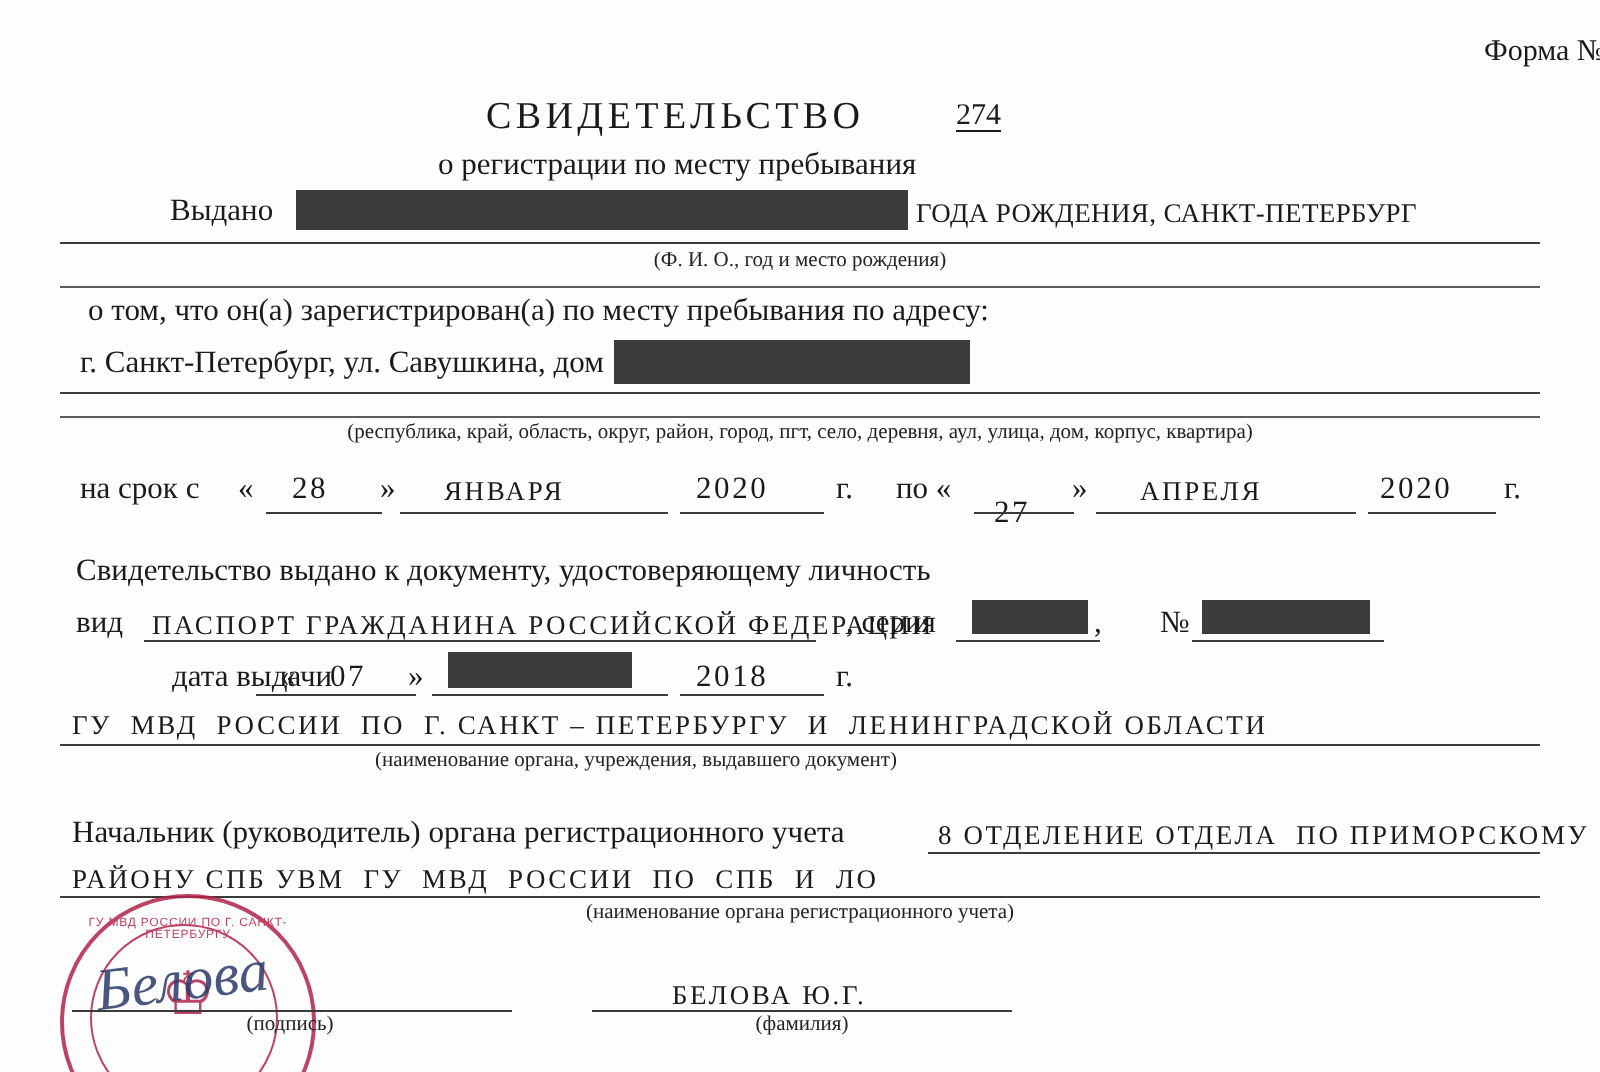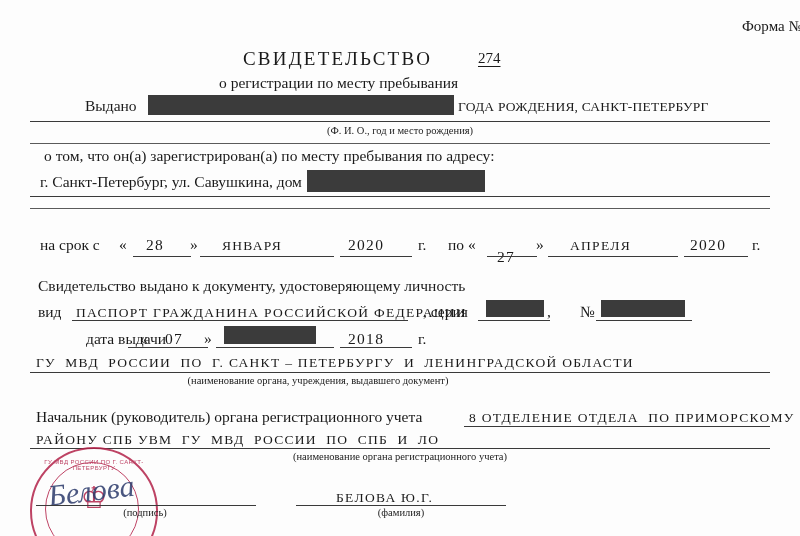--- a/index.html
+++ b/index.html
@@ -151,20 +151,21 @@
   <div class="rule" style="left:30px; top:121px; width:740px;"></div>
   <div class="abs caption" style="top:125px; left:0; width:800px;">(Ф. И. О., год и место рождения)</div>
 
   <div class="rule-light" style="left:30px; top:143px; width:740px;"></div>
   <div class="abs txt t15" style="top:173px; left:40px;">г. Санкт-Петербург, ул. Савушкина, дом</div>
 
   <div class="abs txt t15" style="top:147px; left:44px;">о том, что он(а) зарегистрирован(а) по месту пребывания по адресу:</div>
   <div class="redact" style="left:307px; top:170px; width:178px; height:22px;"></div>
   <div class="rule" style="left:30px; top:196px; width:740px;"></div>
   <div class="rule-light" style="left:30px; top:208px; width:740px;"></div>
+  <div class="abs caption" style="top:211px; left:0; width:800px;">(республика, край, область, округ, район, город, пгт, село, деревня, аул, улица, дом, корпус, квартира)</div>
 
   <div class="abs txt t15" style="top:236px; left:40px;">на срок с</div>
   <div class="abs txt t15" style="top:236px; left:119px;">«</div>
   <div class="abs txt t15 spaced" style="top:236px; left:146px;">28</div>
   <div class="abs txt t15" style="top:236px; left:190px;">»</div>
   <div class="abs txt t13 spaced" style="top:238px; left:222px;">ЯНВАРЯ</div>
   <div class="abs txt t15 spaced" style="top:236px; left:348px;">2020</div>
   <div class="abs txt t15" style="top:236px; left:418px;">г.</div>
   <div class="abs txt t15" style="top:236px; left:448px;">по «</div>
   <div class="abs txt t15 spaced" style="top:248px; left:497px;">27</div>

